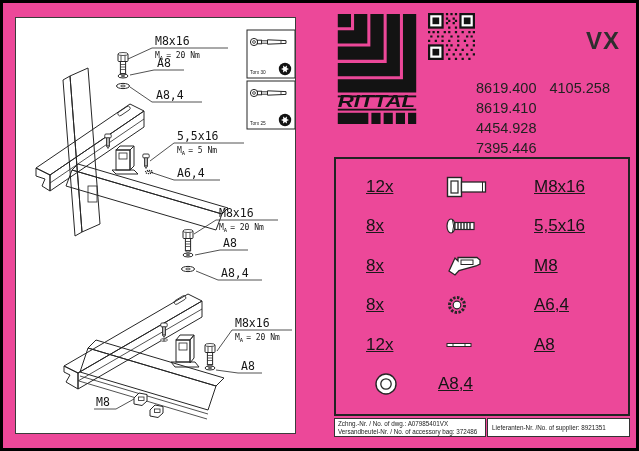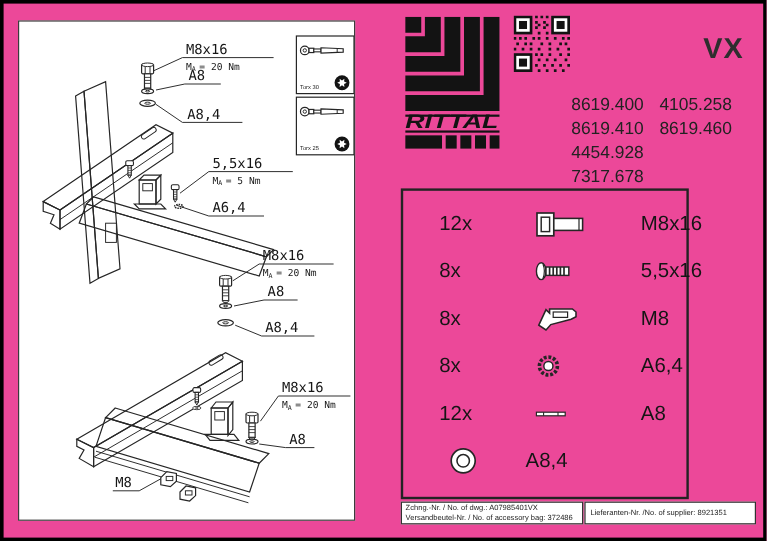--- a/index.html
+++ b/index.html
@@ -9,23 +9,23 @@
   .diagram-box{position:absolute;left:15px;top:17px;width:281px;height:417px;
         border:1px solid #3c3c3c;box-sizing:border-box;background:#fff;}
   .diagram-box svg{display:block;width:100%;height:100%;}
   .logo{position:absolute;left:337px;top:14px;width:80px;height:110px;}
   .qr{position:absolute;left:428px;top:13px;width:47px;height:47px;}
   .vx{position:absolute;left:586px;top:12px;font-size:24px;letter-spacing:1px;
         color:#2e2e2e;font-weight:700;margin-top:15px;}
   .models{position:absolute;left:476px;top:78px;display:flex;gap:13px;
         font-size:14.5px;line-height:20px;color:#222;}
   .models div{white-space:nowrap;}
-  .parts-box{position:absolute;left:334px;top:157px;width:240px;height:259px;
+  .parts-box{position:absolute;left:334px;top:157px;width:296px;height:259px;
         border:2px solid #232323;box-sizing:border-box;display:flex;flex-direction:column;
-        padding:8px 0 10px 0;}
+        padding:8px 0 10px 0;text-decoration:underline;}
   .prow{flex:1;display:grid;grid-template-columns:72px 96px 1fr;align-items:center;
         padding-left:30px;}
   .qty{font-size:17px;color:#151515;}
   .plabel{font-size:17px;color:#151515;}
   .picon{display:flex;align-items:center;justify-content:flex-start;padding-left:8px;}
   .footer{position:absolute;left:334px;top:418px;width:296px;height:19px;display:flex;}
   .fcell{border:1px solid #333;box-sizing:border-box;background:#fff;overflow:hidden;}
   .fcell.left{width:152px;font-size:6.3px;line-height:8px;padding:1px 3px;color:#222;}
   .fcell.right{flex:1;margin-left:1px;font-size:6.3px;color:#222;display:flex;
         align-items:center;padding-left:4px;}
@@ -273,25 +273,24 @@
     </g>
   </svg>
 
   <div class="vx">VX</div>
 
   <div class="models">
     <div>
       <div>8619.400</div>
       <div>8619.410</div>
       <div>4454.928</div>
-      <div>7317.678</div>
+      <div>7395.446</div>
     </div>
     <div>
       <div>4105.258</div>
-      <div>8619.460</div>
     </div>
   </div>
 
   <div class="parts-box">
 
     <div class="prow">
       <div class="qty">12x</div>
       <div class="picon">
         <svg width="42" height="22" viewBox="0 0 42 22">
           <rect x="1.5" y="1.5" width="14" height="19" fill="#fff" stroke="#262626" stroke-width="1.4"></rect>

